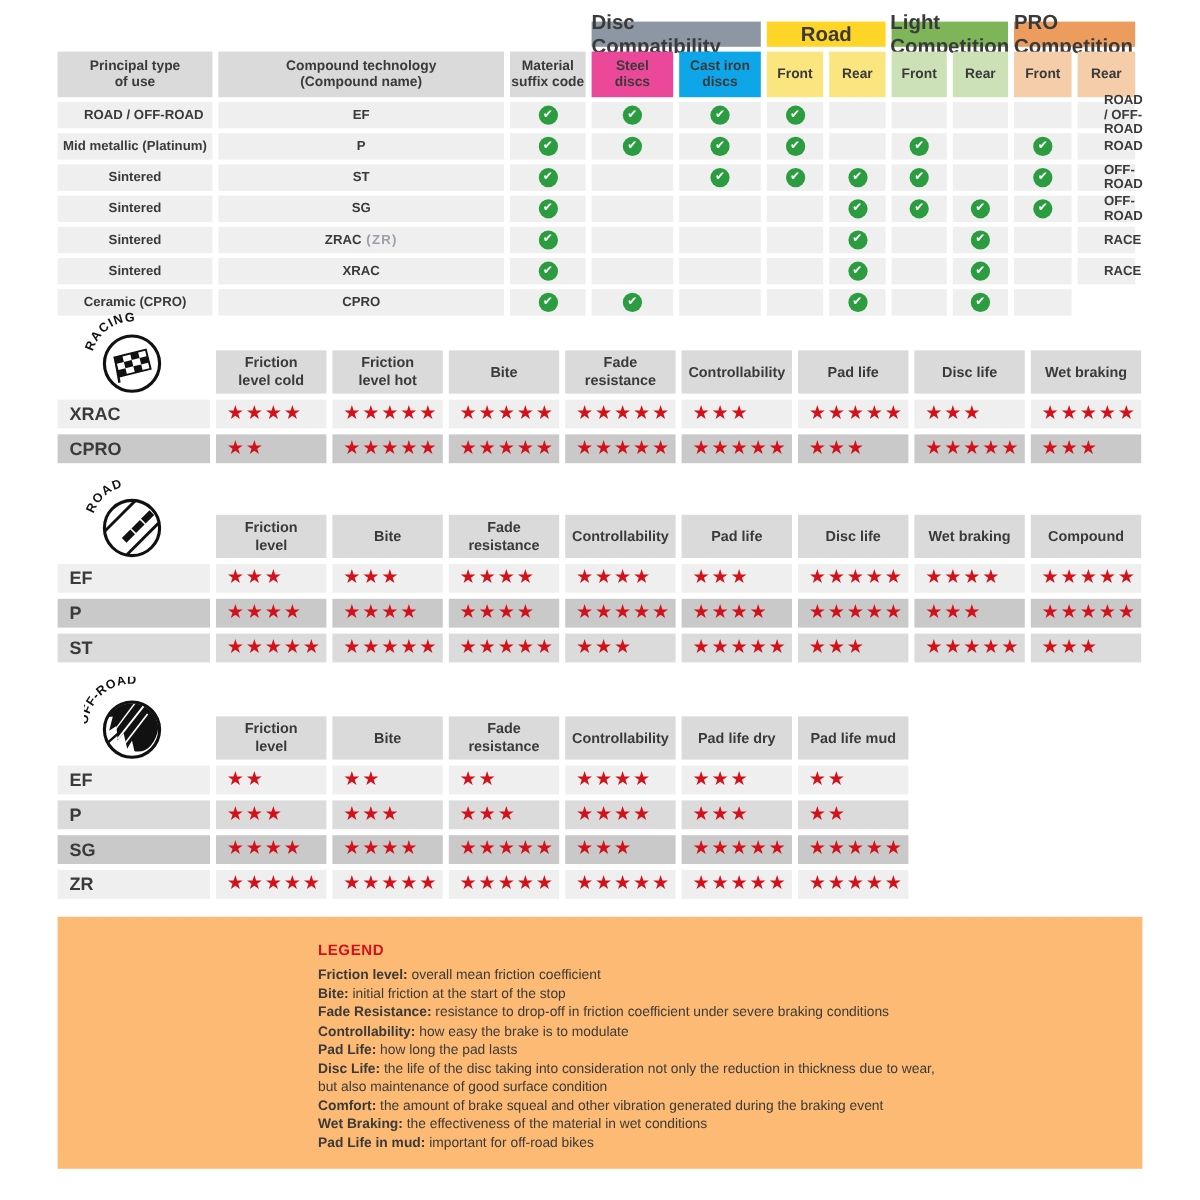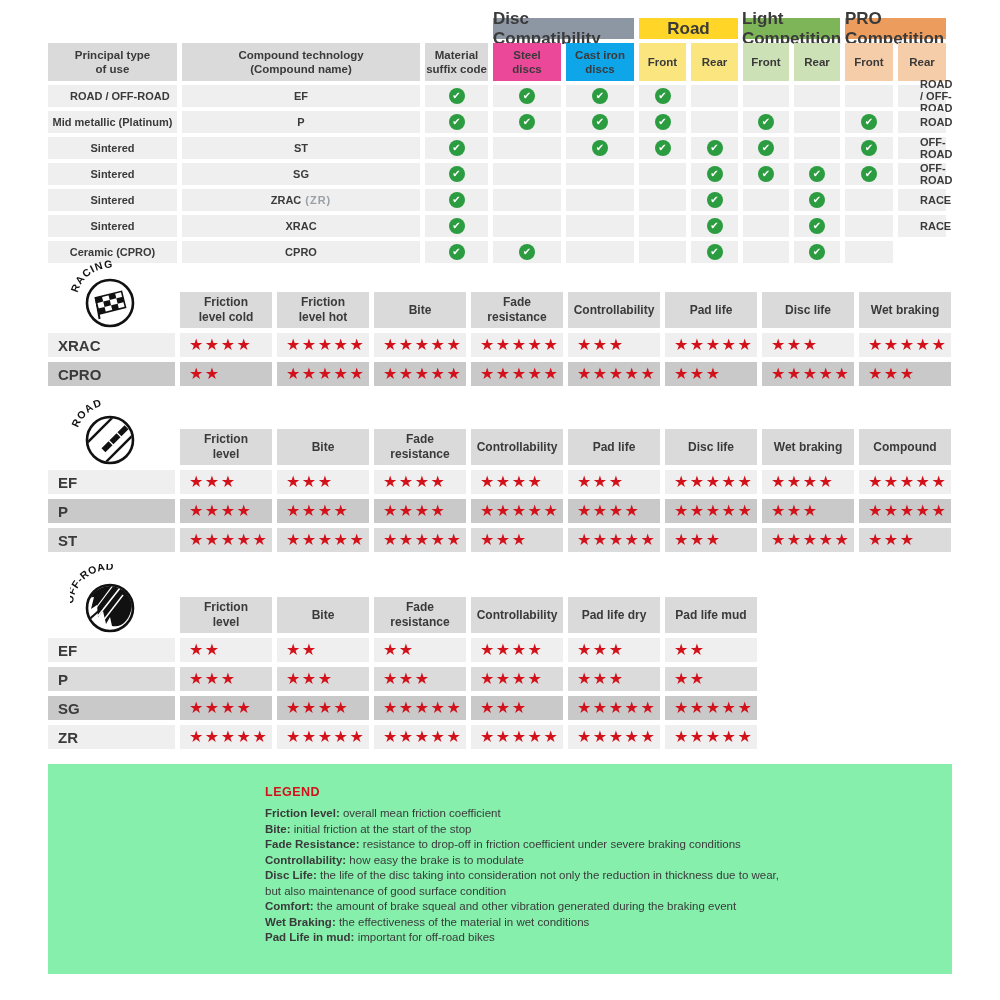--- a/index.html
+++ b/index.html
@@ -39,21 +39,21 @@
   .ghost { background:transparent; }
   .plabel { height:24px; display:flex; align-items:center; padding-left:10px;
     font-size:15px; font-weight:bold; }
   .pstars { height:24px; display:flex; align-items:center; padding-left:9px; }
   .stars { color:#d2111b; font-size:16px; letter-spacing:1.5px; line-height:1; white-space:nowrap; }
   .shade-light { background:#efefef; }
   .shade-mid { background:#dbdbdb; }
   .shade-dark { background:#c9c9c9; }
 
   
-  .legend { margin:15px 48px 0 48px; background:#86efac; padding:21px 30px 16px 217px; height:210px; }
+  .legend { margin:15px 48px 0 48px; background:#fdba74; padding:21px 30px 16px 217px; height:210px; }
   .legend-title { color:#d2111b; font-weight:bold; font-size:12.5px; letter-spacing:.5px; margin-bottom:7px; }
   .legend-line { font-size:11.5px; line-height:15.5px; }
   .legend-line b { color:#3a3a3a; }
 </style>
 </head>
 <body>
 
 <div class="content">
 
   <div class="compat-grid">
@@ -539,19 +539,20 @@
 
 </div>
 
 <div class="legend">
   <div class="legend-title">LEGEND</div>
   <div>
       <div class="legend-line"><b>Friction level: </b>overall mean friction coefficient</div>
       <div class="legend-line"><b>Bite: </b>initial friction at the start of the stop</div>
       <div class="legend-line"><b>Fade Resistance: </b>resistance to drop-off in friction coefficient under severe braking conditions</div>
       <div class="legend-line"><b>Controllability: </b>how easy the brake is to modulate</div>
+      <div class="legend-line"><b>Pad Life: </b>how long the pad lasts</div>
       <div class="legend-line"><b>Disc Life: </b>the life of the disc taking into consideration not only the reduction in thickness due to wear,</div>
       <div class="legend-line">but also maintenance of good surface condition</div>
       <div class="legend-line"><b>Comfort: </b>the amount of brake squeal and other vibration generated during the braking event</div>
       <div class="legend-line"><b>Wet Braking: </b>the effectiveness of the material in wet conditions</div>
       <div class="legend-line"><b>Pad Life in mud: </b>important for off-road bikes</div>
     </div>
 </div>
 
 </body></html>

